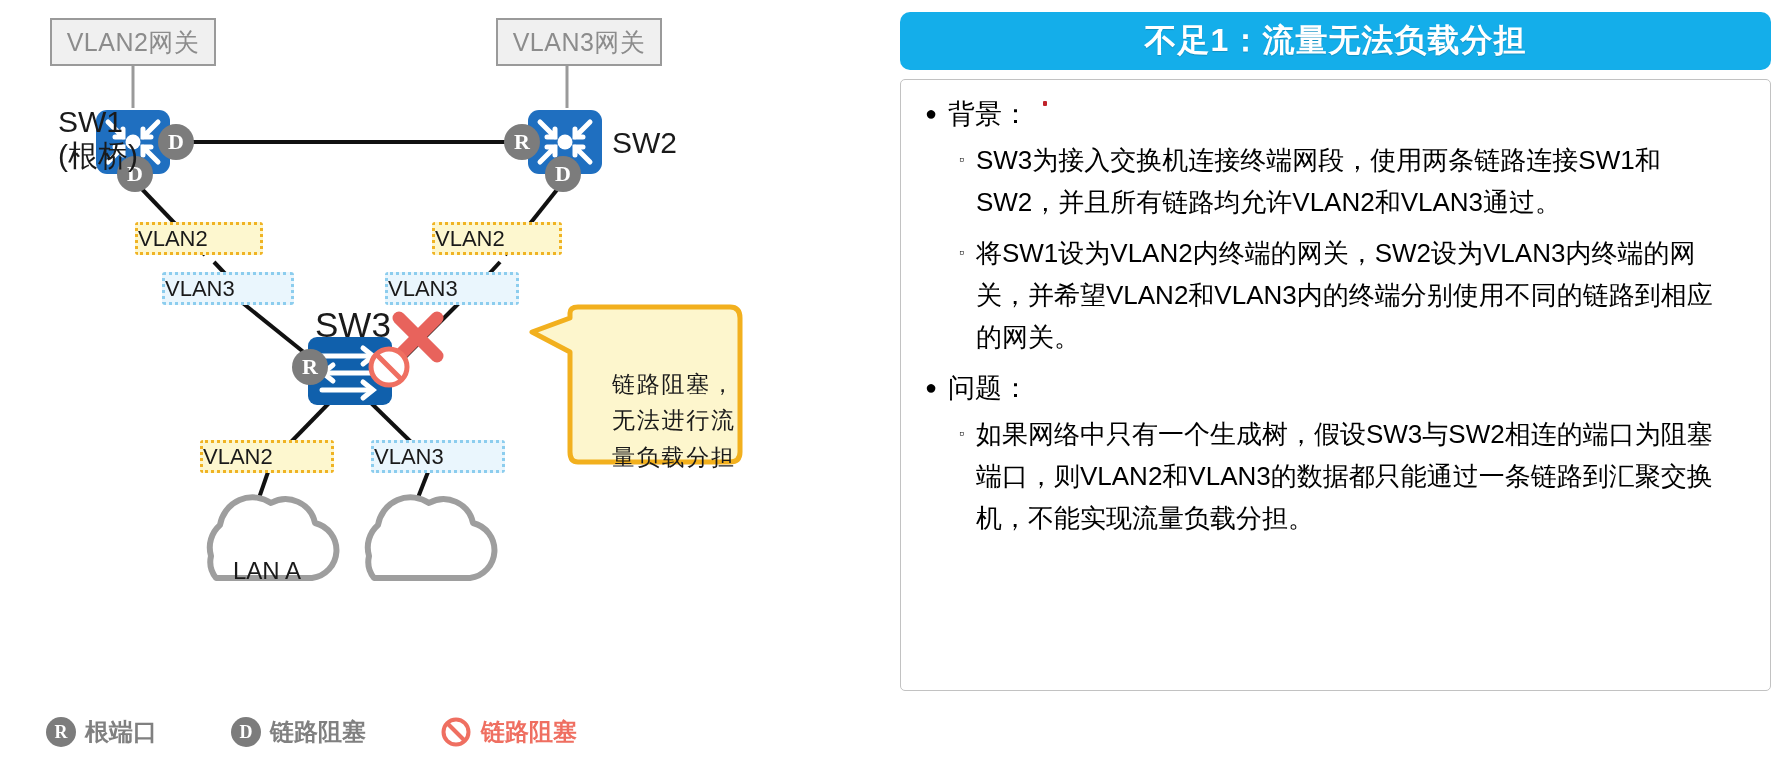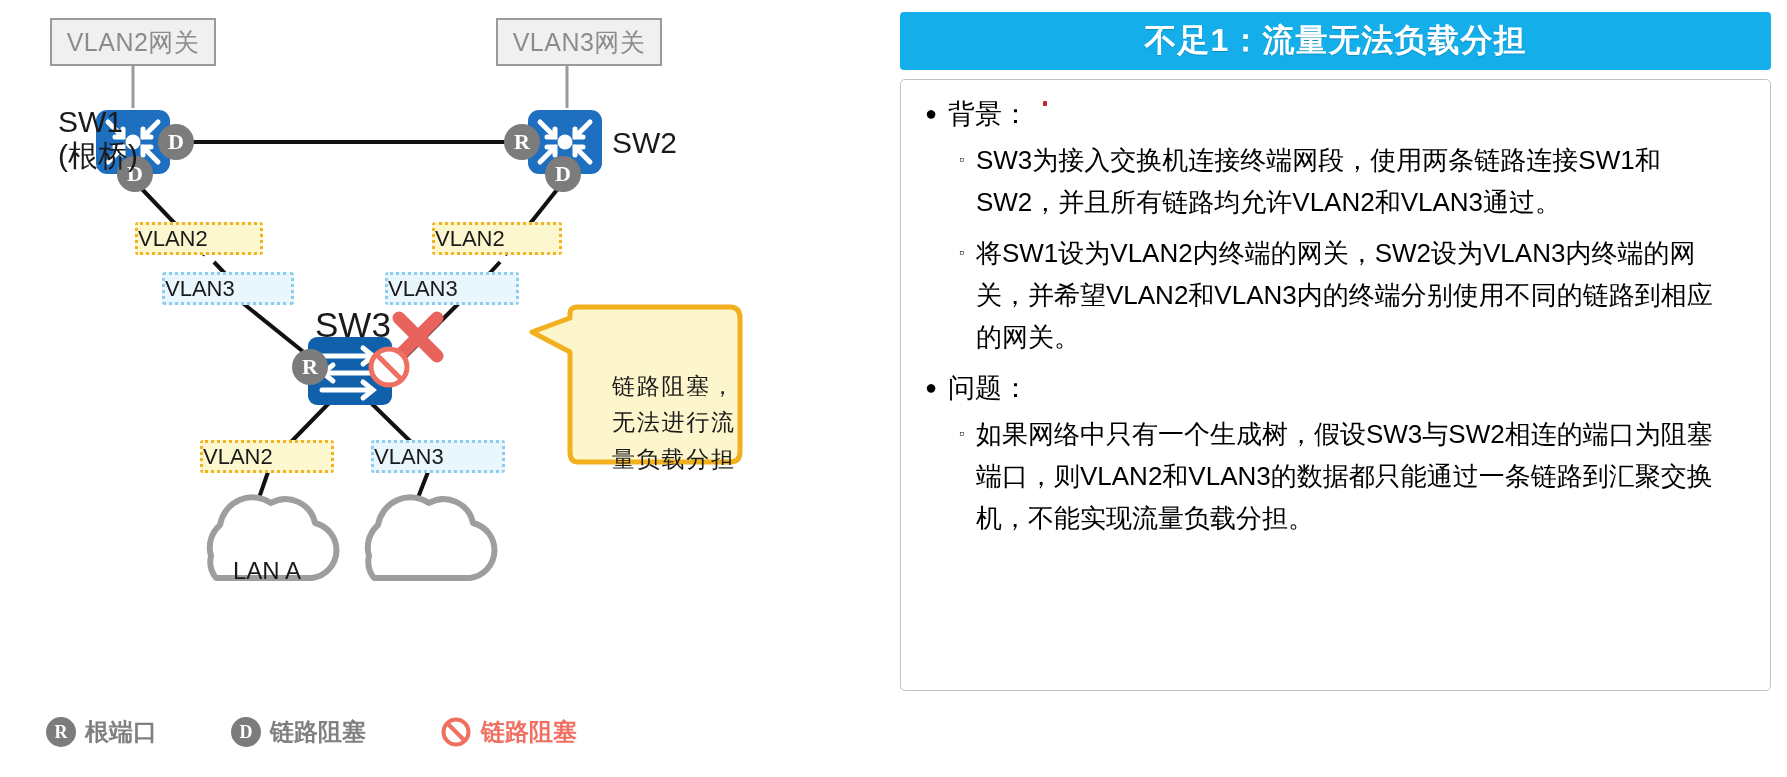--- a/index.html
+++ b/index.html
@@ -120,20 +120,21 @@
   .callout-text {
     position: absolute;
     left: 612px;
     top: 368px;
     width: 122px;
     font-size: 23px;
     line-height: 1.58;
     color: #1a1a1a;
     text-align: justify;
     text-align-last: justify;
+    font-family: Liberation Mono, monospace;
   }
 
   
   #legend {
     position: absolute;
     left: 46px;
     top: 716px;
     display: flex;
     align-items: center;
     gap: 74px;
@@ -166,21 +167,21 @@
   
   #info-header {
     background: #14aeea;
     color: #ffffff;
     height: 58px;
     display: flex;
     align-items: center;
     justify-content: center;
     font-size: 32px;
     font-weight: bold;
-    border-radius: 4px;
+    border-radius: 10px;
     letter-spacing: 1px;
     text-shadow: 0 1px 1px rgba(0,0,0,0.18);
   }
   #info-body {
     margin-top: 9px;
     border: 1px solid #c2c2c2;
     border-radius: 5px;
     height: 612px;
     box-sizing: border-box;
     padding: 14px 22px 10px 24px;

